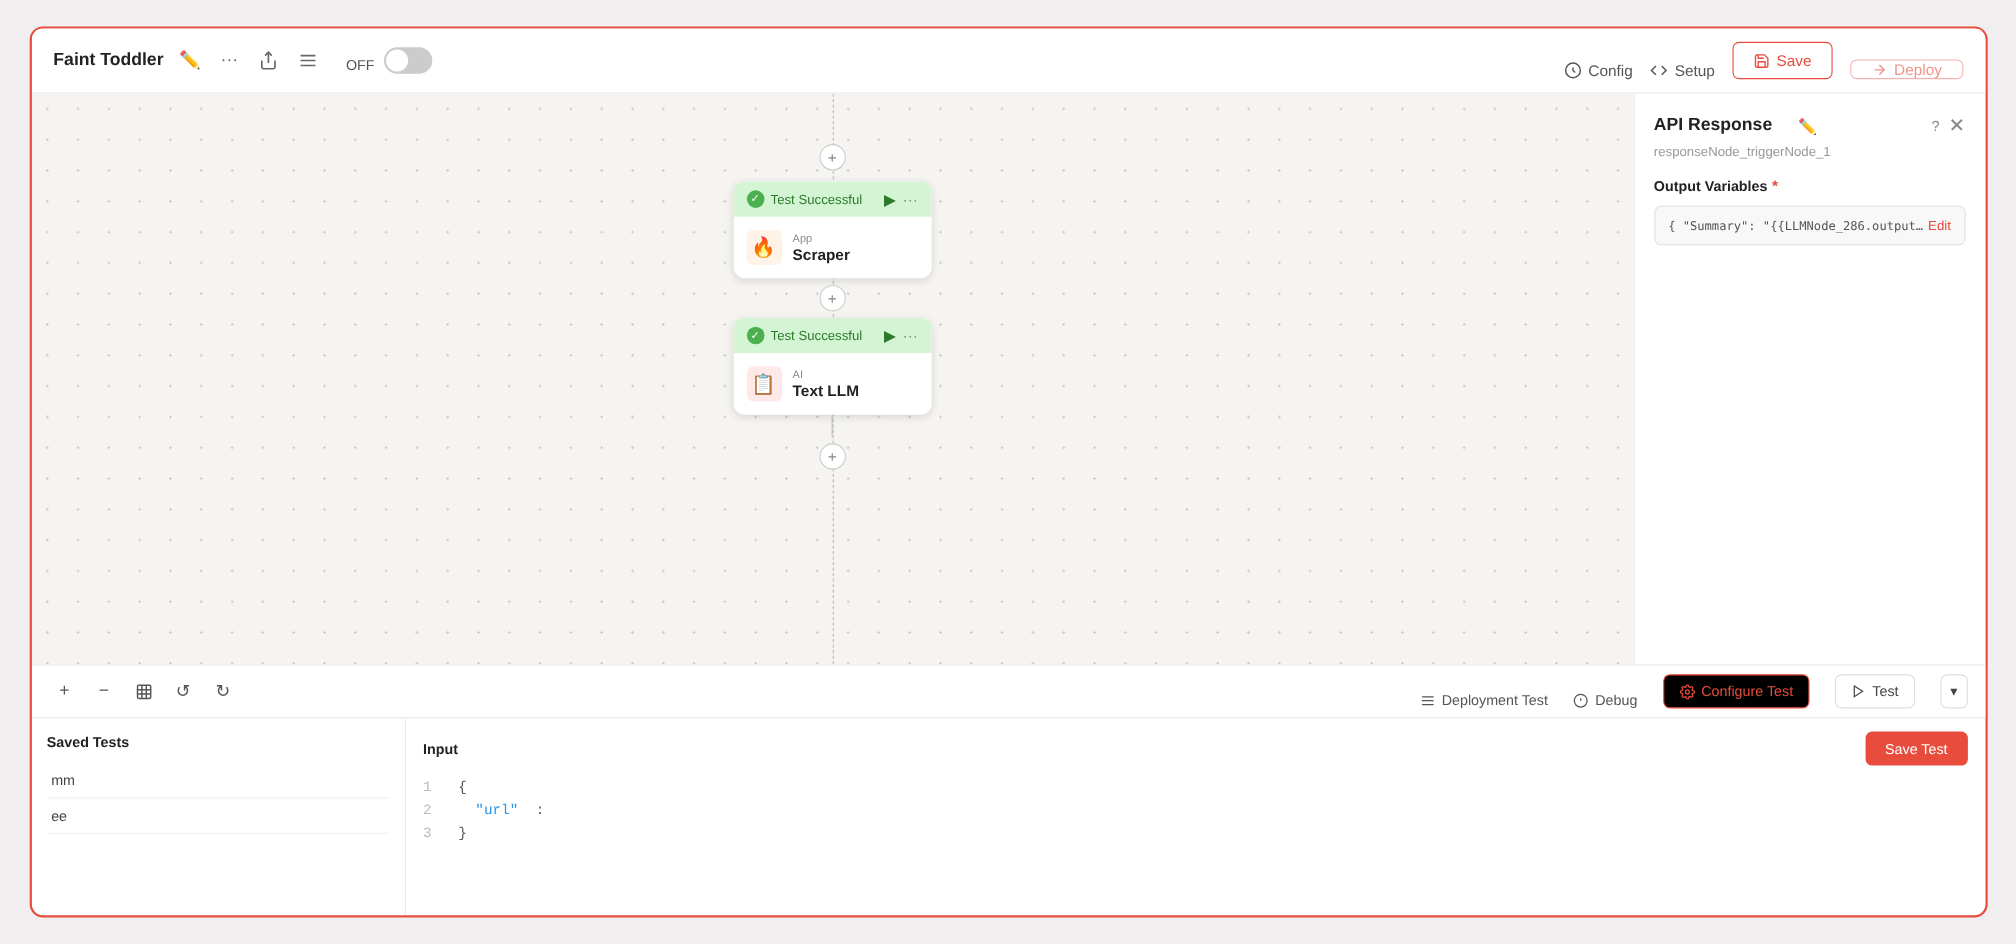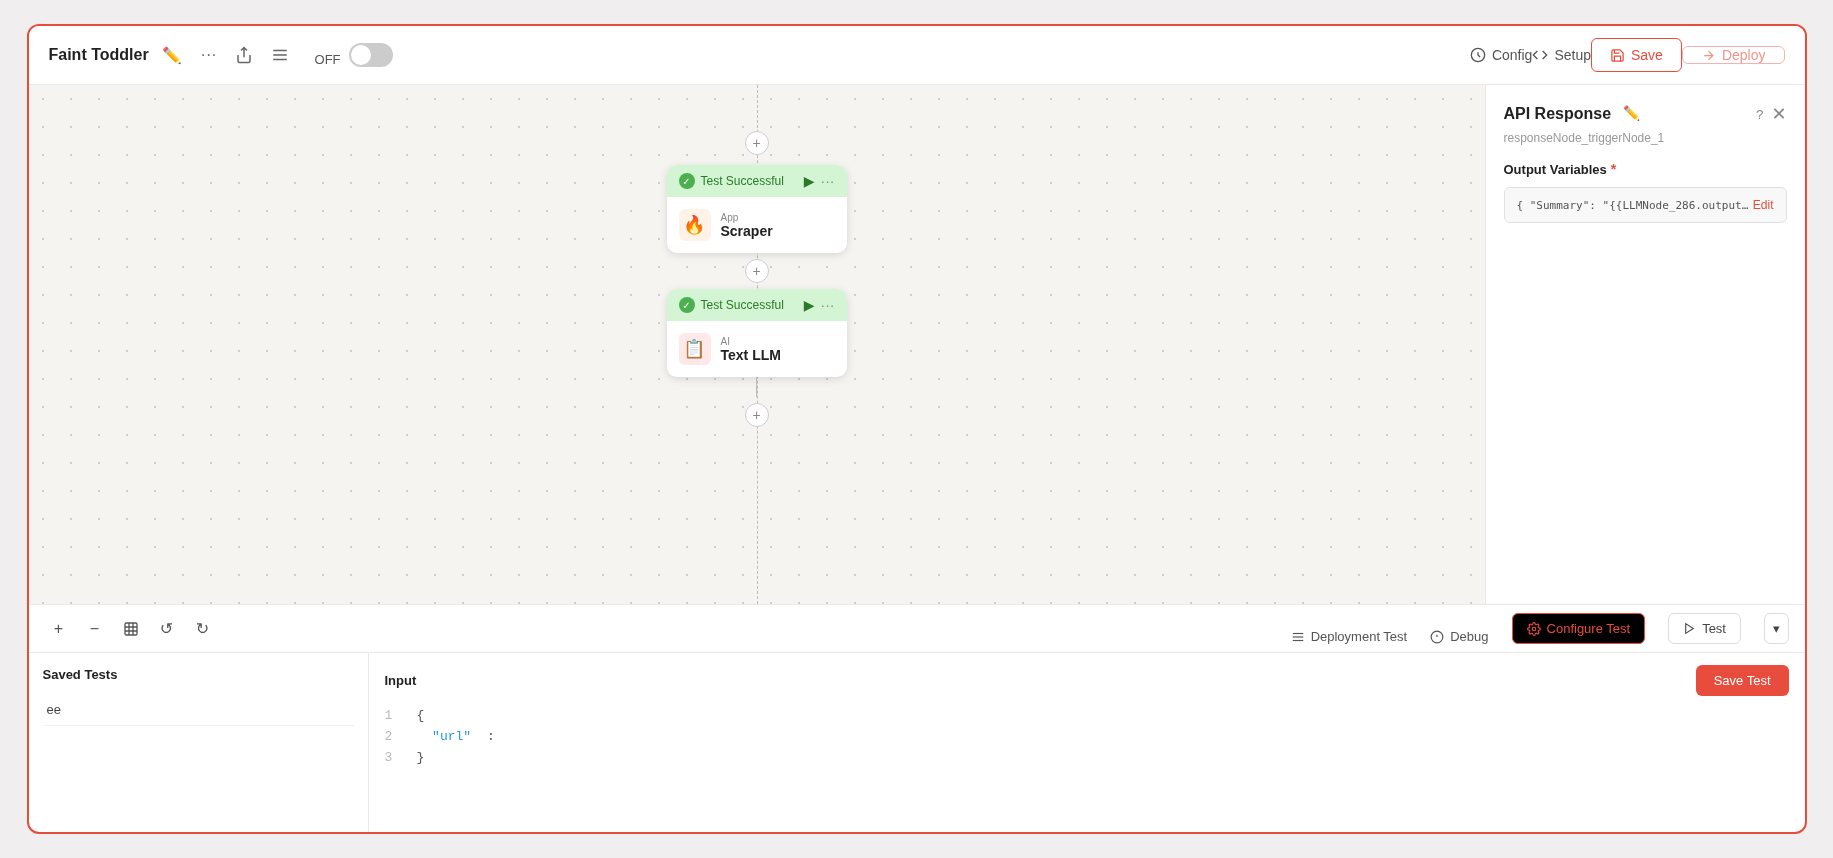--- a/index.html
+++ b/index.html
@@ -79,21 +79,22 @@
       width: 20px;
       height: 20px;
       background: #fff;
       border-radius: 50%;
       top: 2px;
       left: 2px;
       transition: left 0.2s;
     }
     .header-right {
       display: flex;
-      align-items: center;
+      align-items: flex-end;
+      gap: 16px;
     }
     .config-btn, .setup-btn {
       background: none;
       border: none;
       cursor: pointer;
       color: #555;
       font-size: 14px;
       display: flex;
       align-items: center;
       gap: 6px;
@@ -269,22 +270,22 @@
       display: flex;
       align-items: center;
       justify-content: space-between;
       margin-bottom: 6px;
     }
     .panel-title {
       font-size: 16px;
       font-weight: 600;
       color: #222;
       display: flex;
-      align-items: flex-start;
-      gap: 12px;
+      align-items: flex-end;
+      gap: 24px;
     }
     .panel-header-icons {
       display: flex;
       align-items: center;
       gap: 8px;
       color: #888;
     }
     .panel-subtitle {
       font-size: 12px;
       color: #999;
@@ -677,20 +678,21 @@
         <span>Test</span>
       </button>
       <button class="test-dropdown-btn">▾</button>
     </div>
   </div>
 
   <div class="bottom-panel">
 
     <div class="saved-tests-panel">
       <div class="saved-tests-title">Saved Tests</div>
+      <div class="saved-test-item">mm</div>
       <div class="saved-test-item">ee</div>
     </div>
 
     <div class="input-panel">
       <div class="input-header">
         <span class="input-title">Input</span>
         <button class="save-test-btn">Save Test</button>
       </div>
       <div class="code-editor">
         <div class="code-line">

